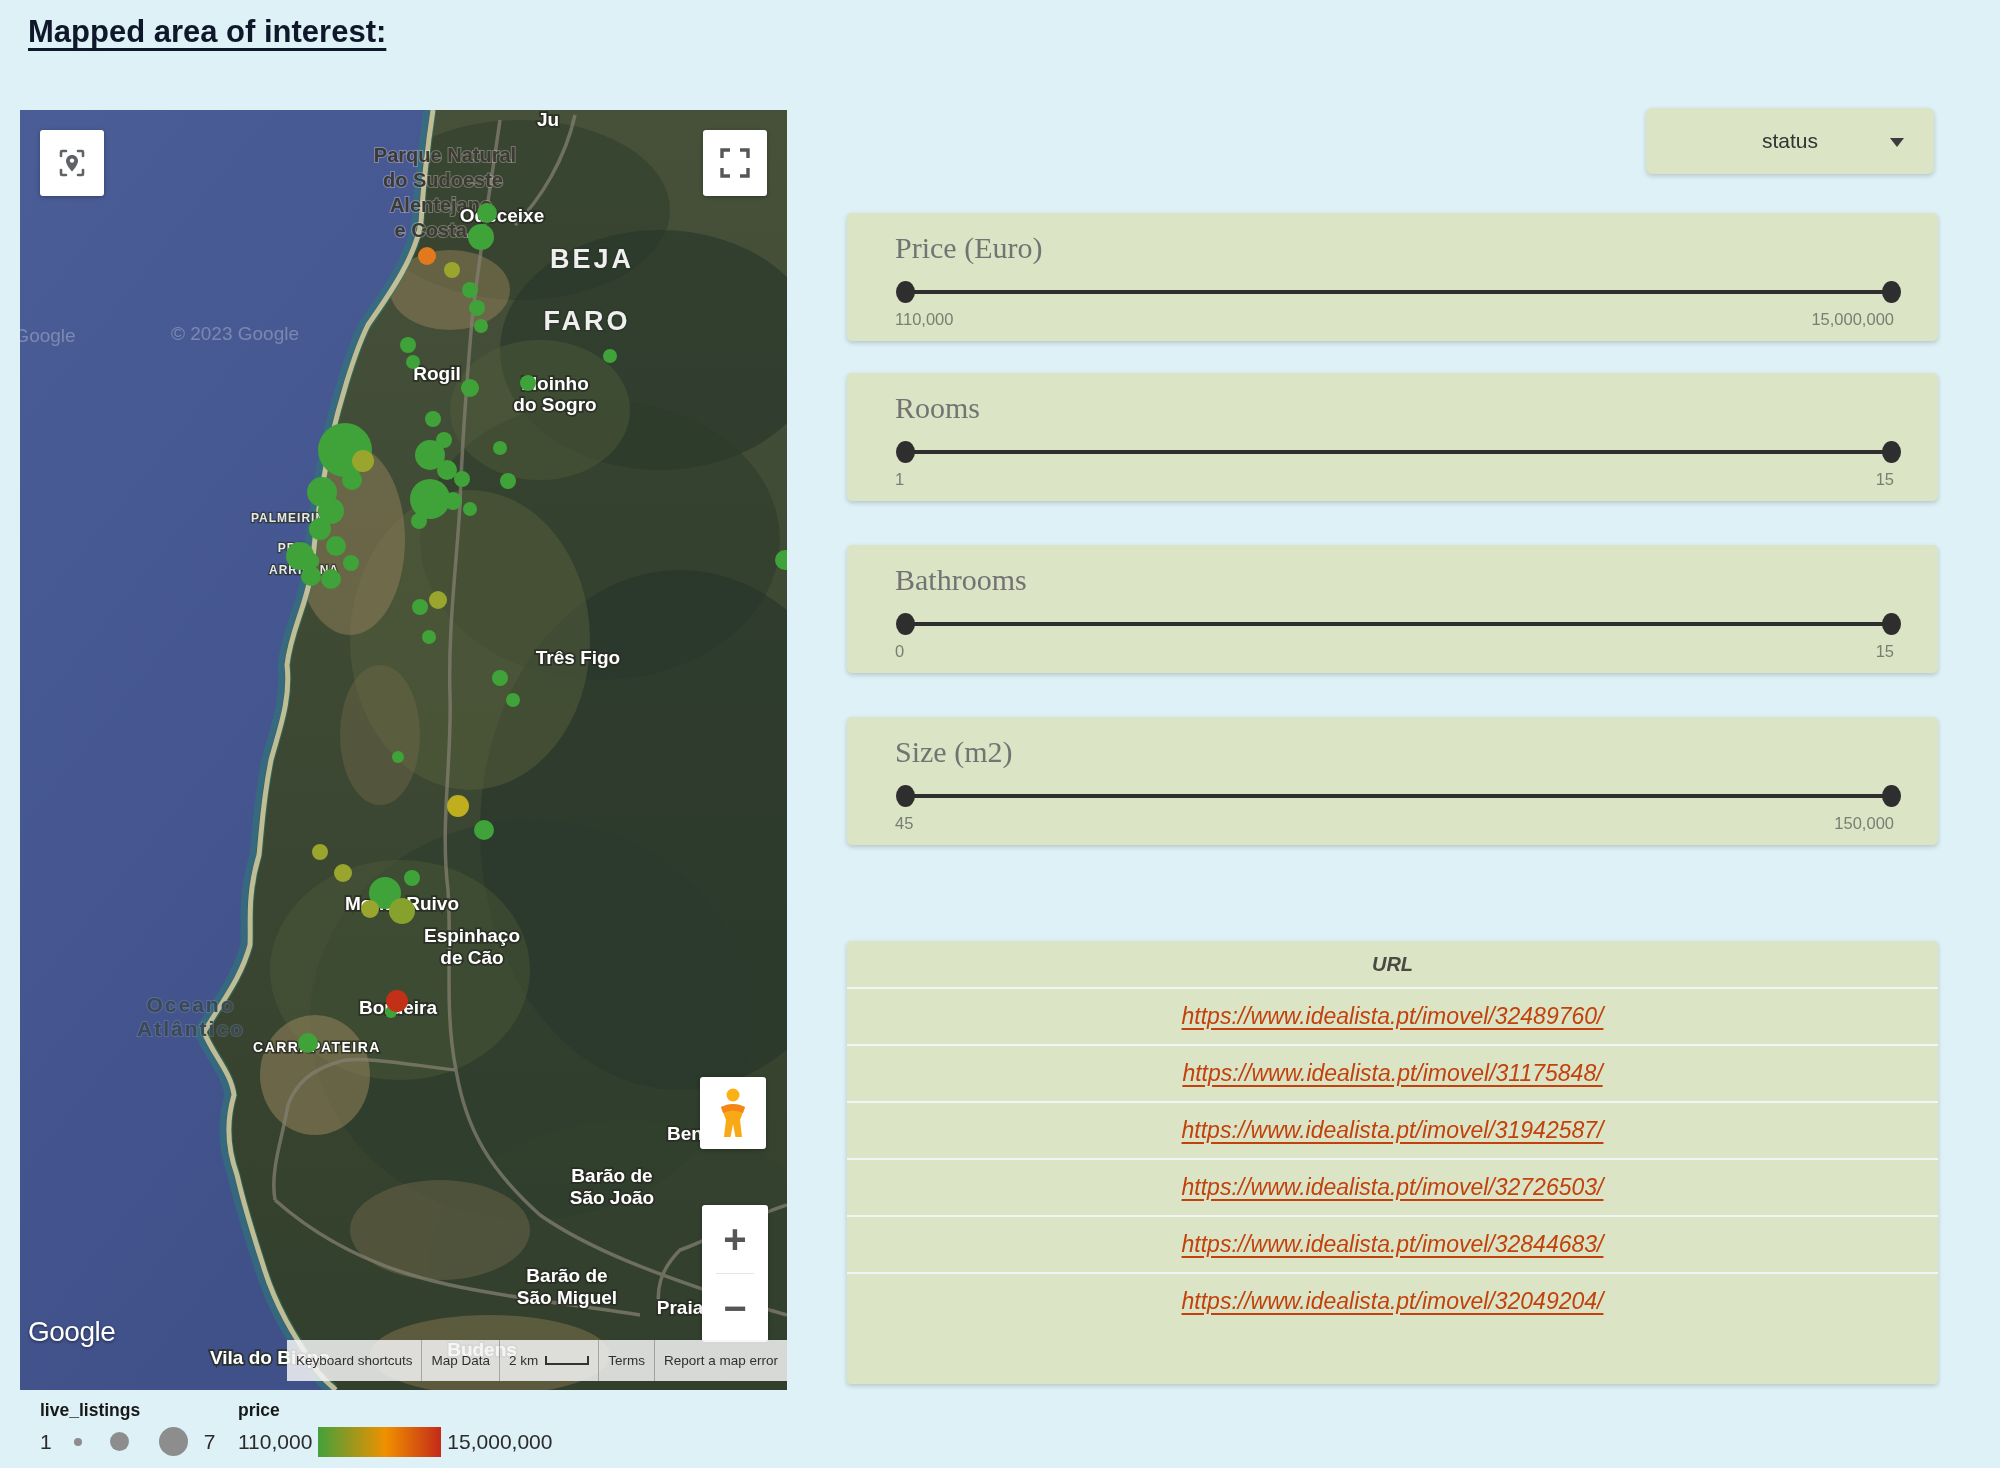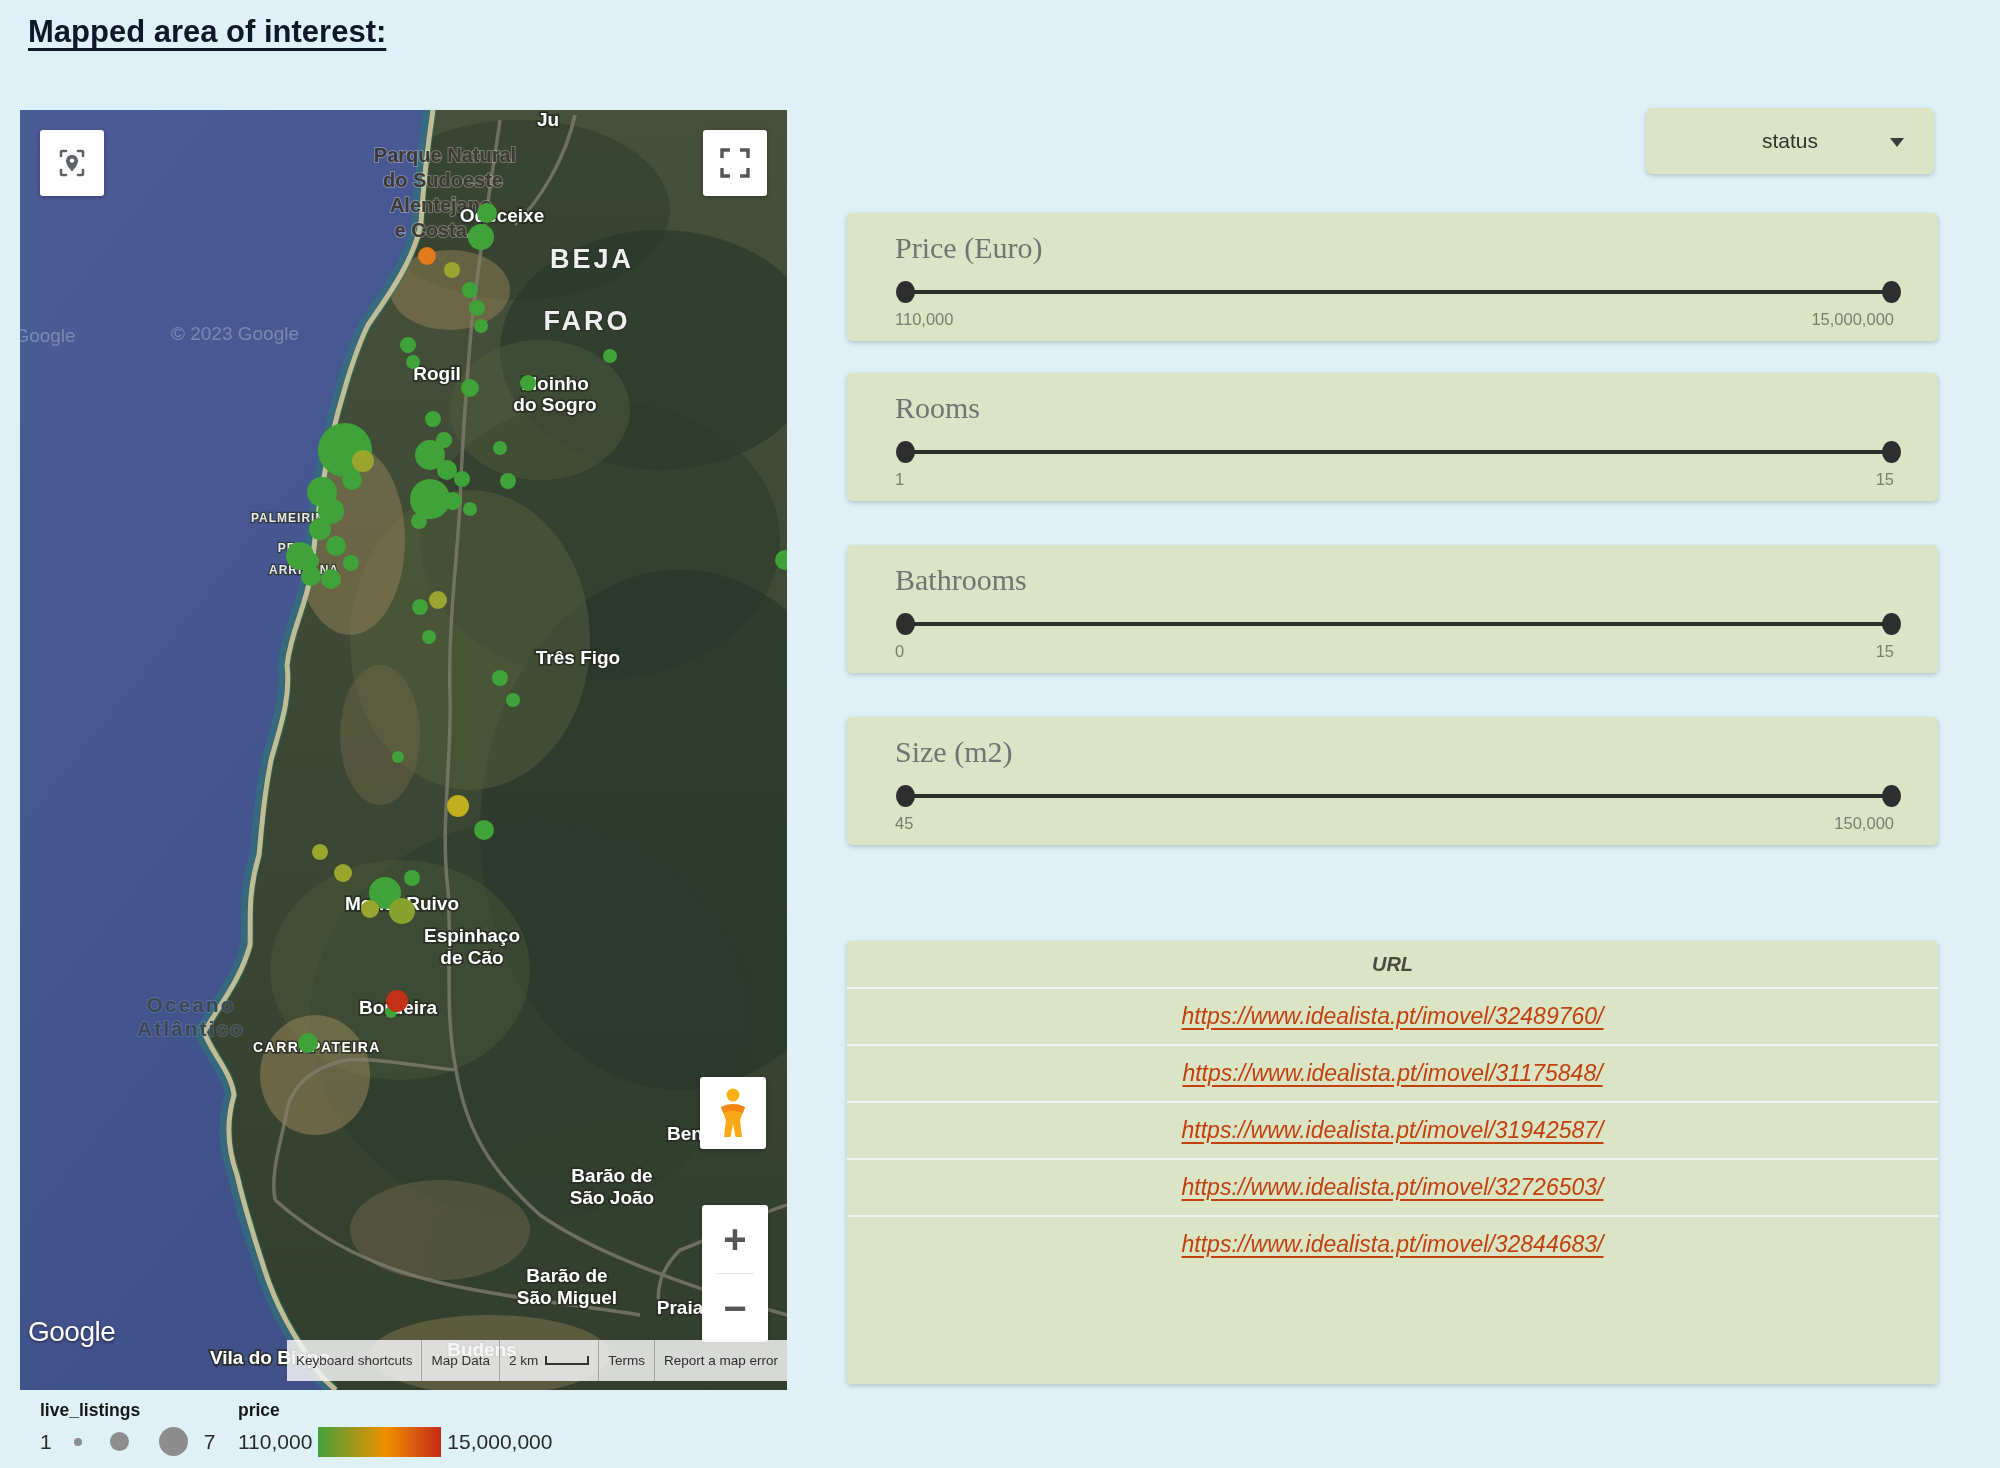--- a/index.html
+++ b/index.html
@@ -346,20 +346,23 @@
         </div>
         <div class="trow">
           <a href="#">https://www.idealista.pt/imovel/31942587/</a>
         </div>
         <div class="trow">
           <a href="#">https://www.idealista.pt/imovel/32726503/</a>
         </div>
         <div class="trow">
           <a href="#">https://www.idealista.pt/imovel/32844683/</a>
         </div>
+        <div class="trow">
+          <a href="#">https://www.idealista.pt/imovel/32049204/</a>
+        </div>
       </div>
   </div>
 
   <div class="legend-size">
     <div class="legend-title">live_listings</div>
     <div class="legend-row">
       <span class="num">1</span>
       <span class="ldot s1"></span>
       <span class="ldot s2"></span>
       <span class="ldot s3"></span>

